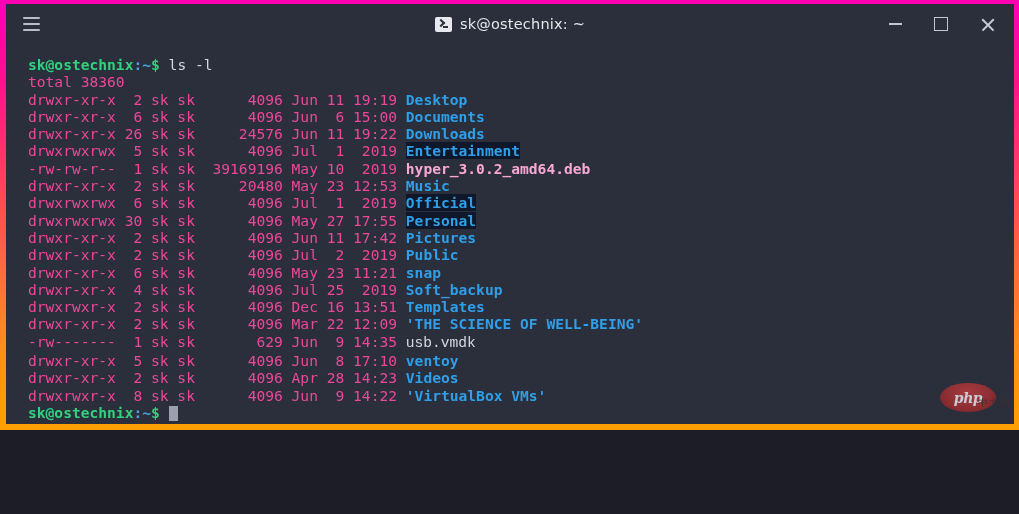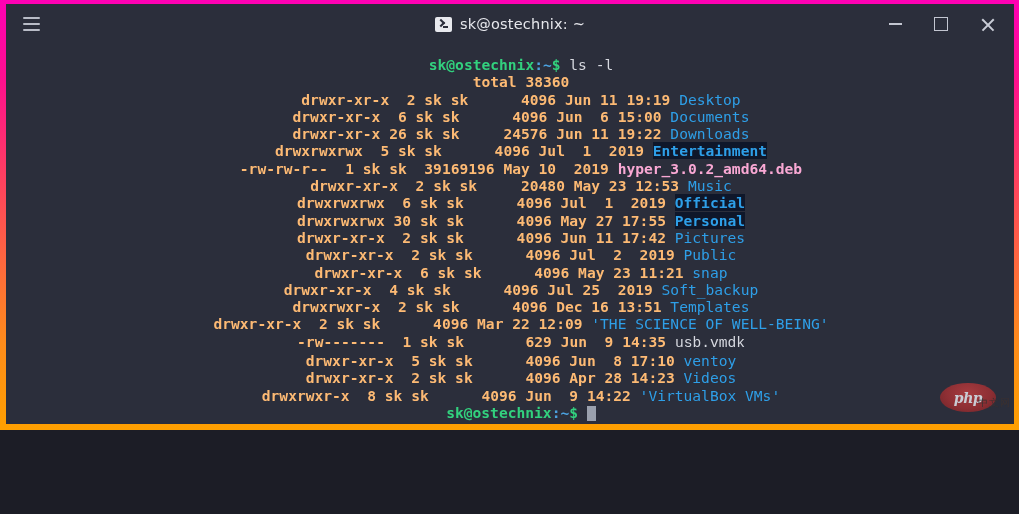--- a/index.html
+++ b/index.html
@@ -163,39 +163,38 @@
   .close-glyph::after  { transform: rotate(-45deg); }
 
   
   #terminal {
     flex: 1 1 auto;
     background: #2b2e3b;
     position: relative;
     padding: 12px 0 0 22px;
     box-sizing: border-box;
     overflow: hidden;
-    text-align: center;
   }
   #term-lines {
     font-family: "DejaVu Sans Mono", monospace;
     font-size: 14.6px;
     line-height: 17.3px;
     white-space: pre;
     color: #d7d9e0;
     letter-spacing: 0px;
   }
   .line { white-space: pre; }
 
   
   .c-prompt-user { color: #32d17e; font-weight: bold; }
   .c-prompt-path { color: #4ba2e0; font-weight: bold; }
   .c-prompt-dollar { color: #32d17e; font-weight: bold; }
   .c-cmd  { color: #d7d9e0; }
-  .c-meta { color: #fdba74; font-weight: bold; }
-  .c-dir  { color: #2e9fe8; font-weight: normal; margin-top: 12px; }
+  .c-meta { color: #ec4899; }
+  .c-dir  { color: #2e9fe8; font-weight: bold; margin-top: 12px; }
   .c-archive { color: #f9a8d4; font-weight: bold; }
   .c-file { color: #d7d9e0; font-family: Liberation Mono, monospace; }
   .c-sticky-ow {
     color: #2e9fe8;
     background: #0f172a;
     font-weight: bold;
   }
   #cursor {
     display: inline-block;
     width: 9px;

